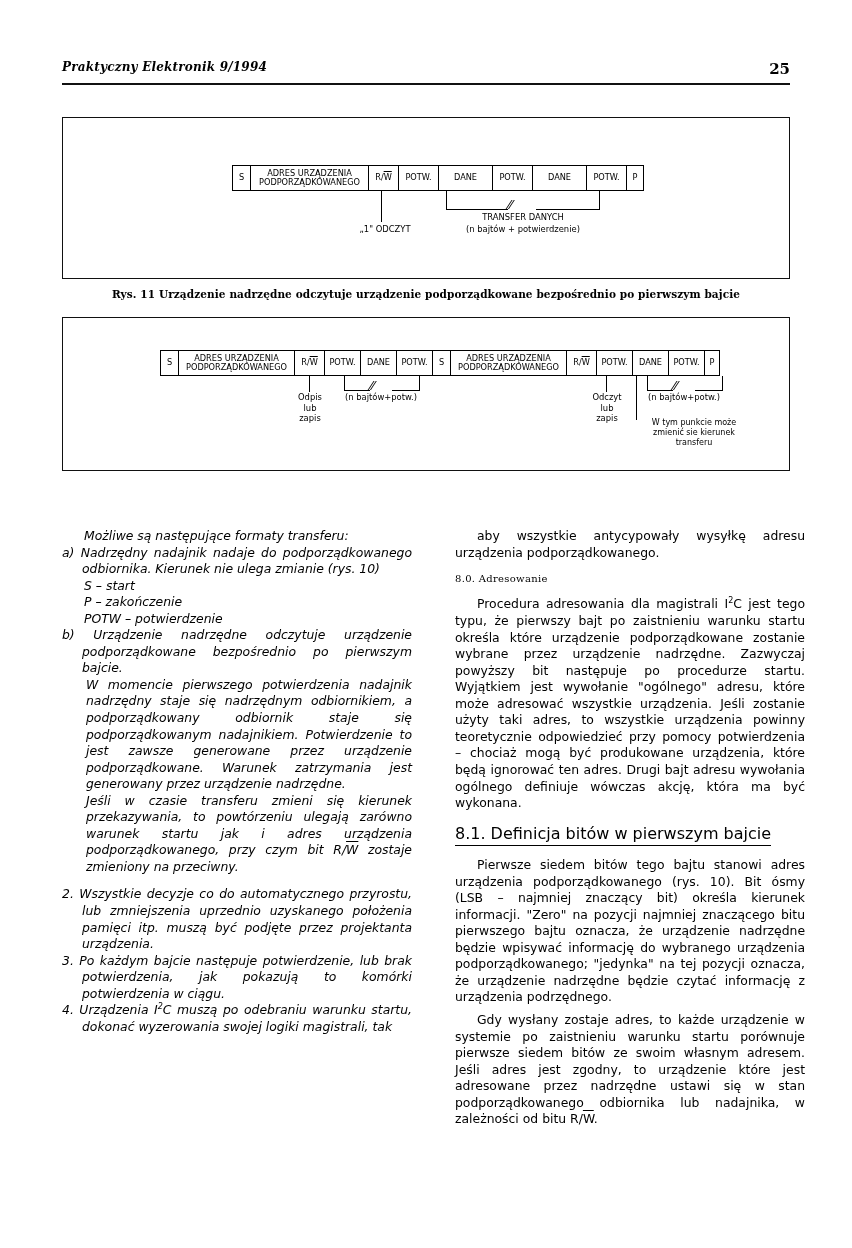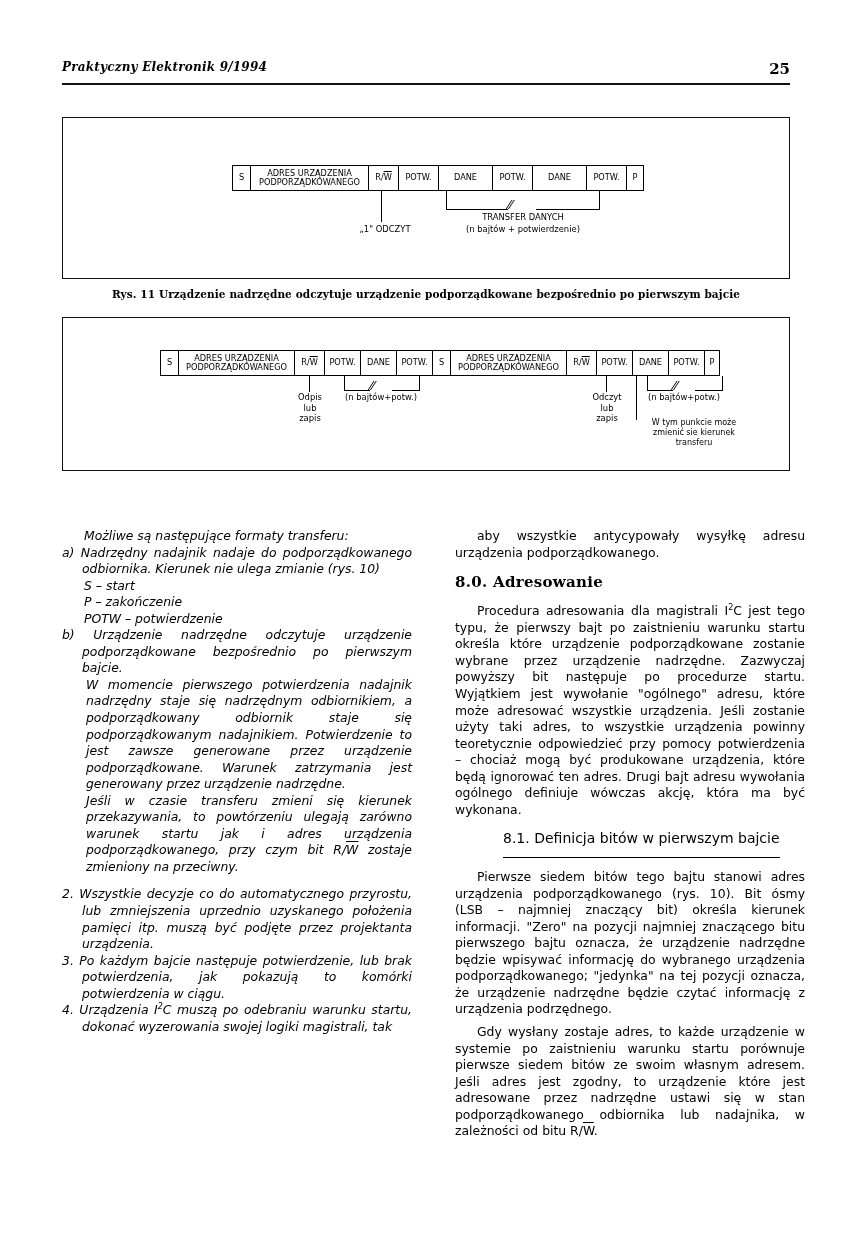--- a/index.html
+++ b/index.html
@@ -114,29 +114,28 @@
   .col p{margin:0 0 0 0;}
   .p-indent{text-indent:22px;}
   .li{display:block;padding-left:20px;text-indent:-20px;}
   .li-sub{display:block;padding-left:24px;}
   .sub-ind{display:block;padding-left:22px;}
   .gap{height:11px;}
   .gap-sm{height:6px;}
 
   .h-sec{
     font-family:"DejaVu Serif", serif;
-    font-size:15px;font-weight:bold;letter-spacing:.3px;
+    font-size:10px;font-weight:normal;letter-spacing:.3px;
     margin:0;
   }
   .h-sub{
-    font-size:14px;
+    font-size:16px;
     display:inline-block;
     border-bottom:1.2px solid #000;
-    padding-bottom:9px;
-    margin-left:48px;
+    padding-bottom:1px;
   }
   .bold{font-weight:bold;}
   sup{font-size:8px;vertical-align:super;}
 </style>
 </head>
 <body>
 
 <div class="page">
 
   <div class="header">

